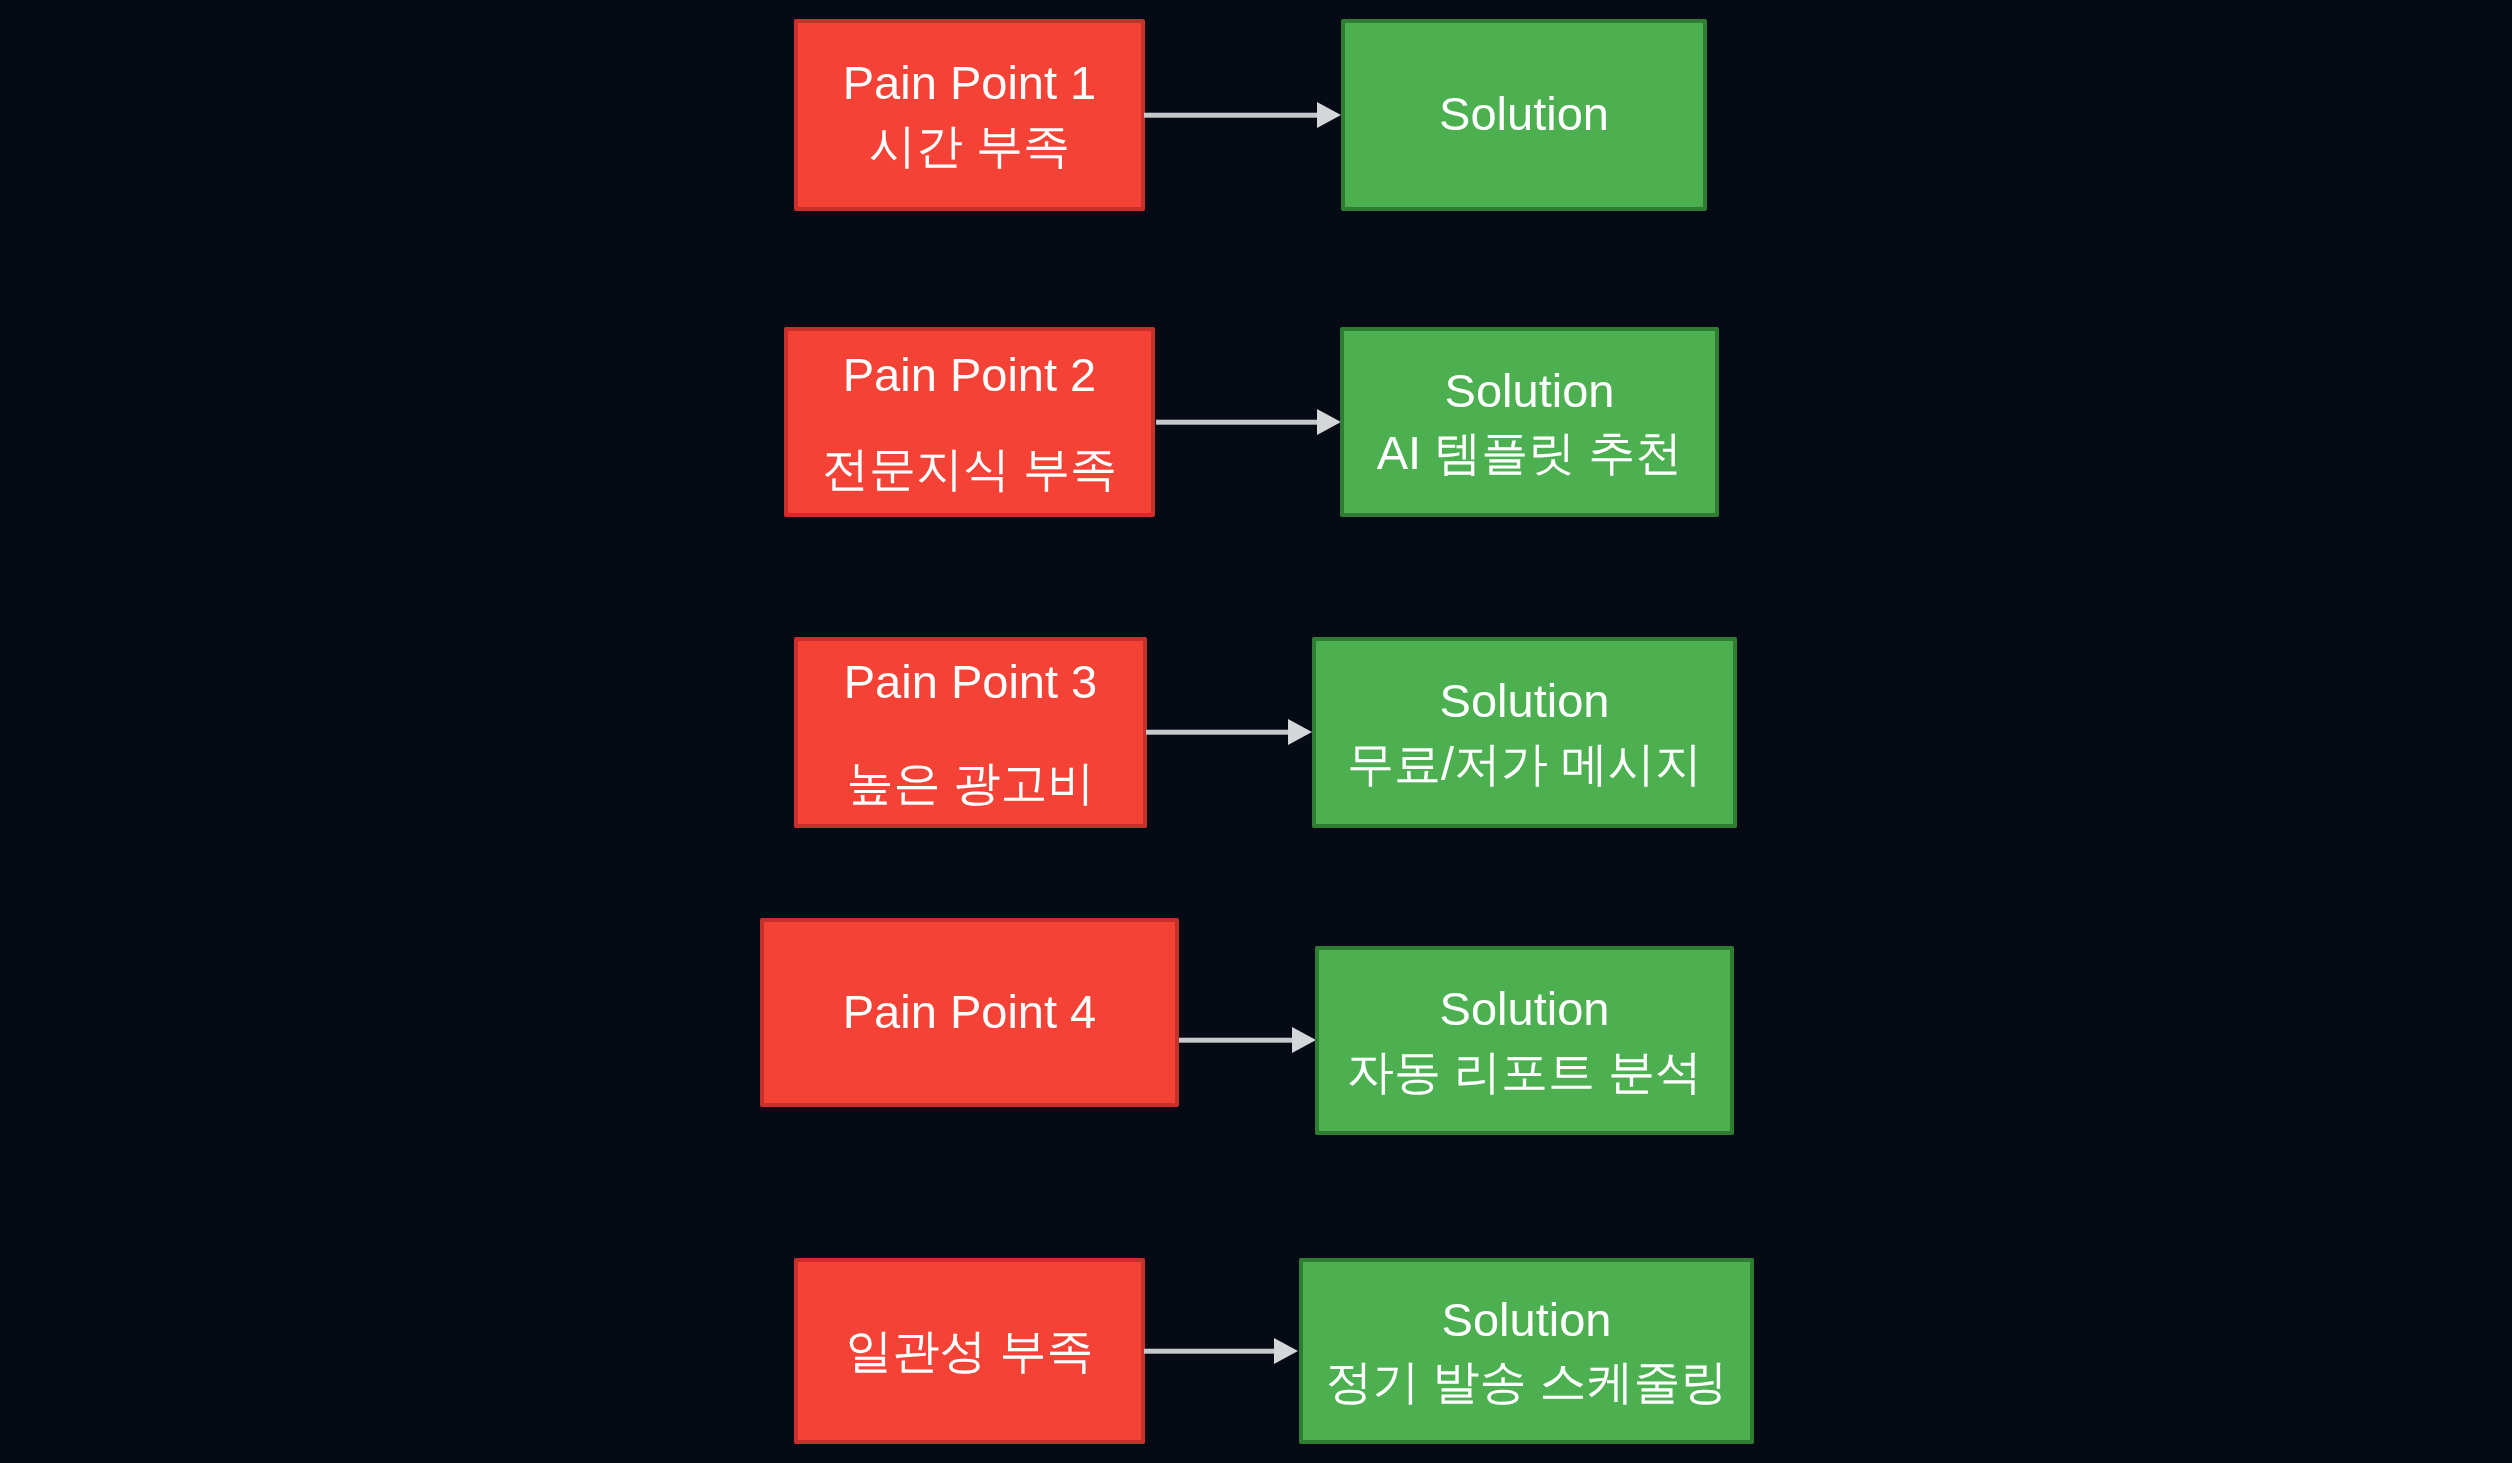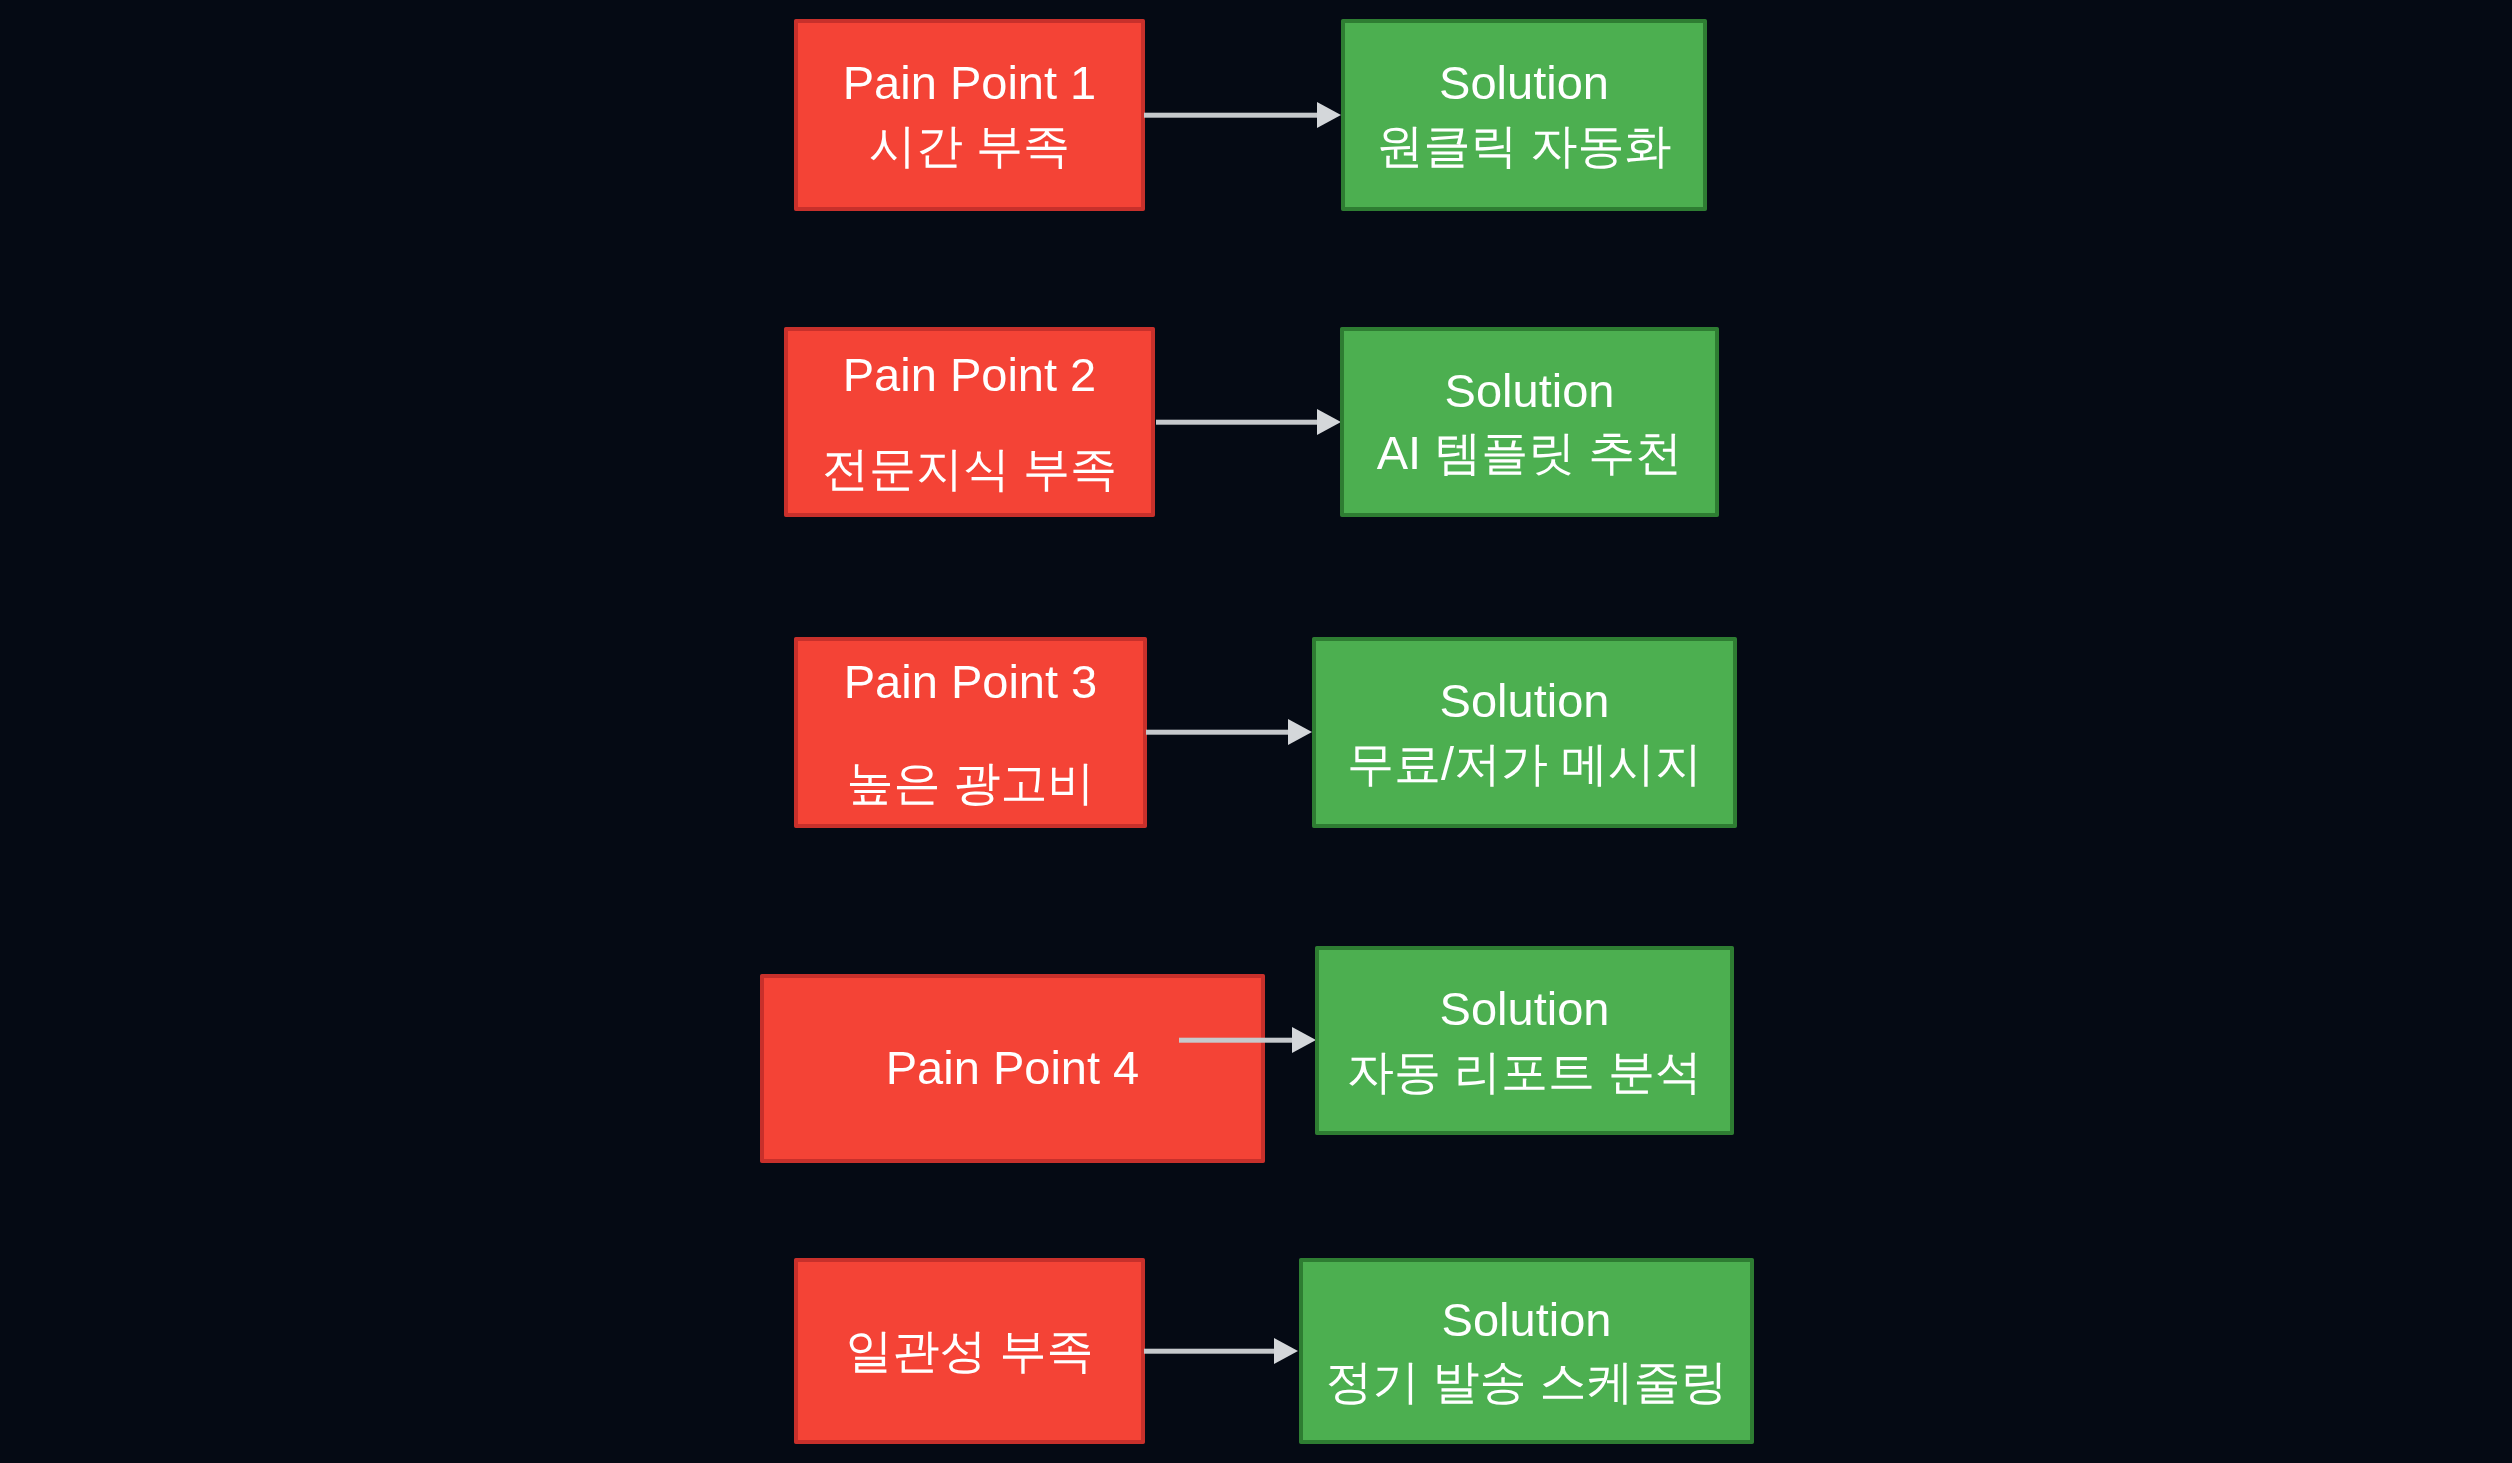--- a/index.html
+++ b/index.html
@@ -76,21 +76,20 @@
   <div class="box pain" style="left:794px; top:18.5px; width:351px; height:192px;">
     <span class="title">Pain Point 1</span>
     <span class="subtitle">시간 부족</span>
   </div>
   <div class="arrow" style="left:1144px; top:102px; width:197px;">
     <div class="line"></div>
     <div class="head"></div>
   </div>
   <div class="box solution" style="left:1341px; top:18.5px; width:366px; height:192px;">
     <span class="title">Solution</span>
-    <span class="subtitle">원클릭 자동화</span>
   </div>
 
   <div class="box pain" style="left:784px; top:327px; width:371px; height:190px;gap:32px;">
     <span class="title">Pain Point 2</span>
     <span class="subtitle">전문지식 부족</span>
   </div>
   <div class="arrow" style="left:1156px; top:409px; width:185px;">
     <div class="line"></div>
     <div class="head"></div>
   </div>
@@ -105,21 +104,21 @@
   </div>
   <div class="arrow" style="left:1146px; top:719px; width:166px;">
     <div class="line"></div>
     <div class="head"></div>
   </div>
   <div class="box solution" style="left:1312px; top:637px; width:425px; height:191px;">
     <span class="title">Solution</span>
     <span class="subtitle">무료/저가 메시지</span>
   </div>
 
-  <div class="box pain" style="left:760px; top:974px; width:505px; height:189px;">
+  <div class="box pain" style="left:760px; top:918px; width:419px; height:189px;">
     <span class="title">Pain Point 4</span>
   </div>
   <div class="arrow" style="left:1179px; top:1027px; width:137px;">
     <div class="line"></div>
     <div class="head"></div>
   </div>
   <div class="box solution" style="left:1315px; top:946px; width:419px; height:189px;">
     <span class="title">Solution</span>
     <span class="subtitle">자동 리포트 분석</span>
   </div>

